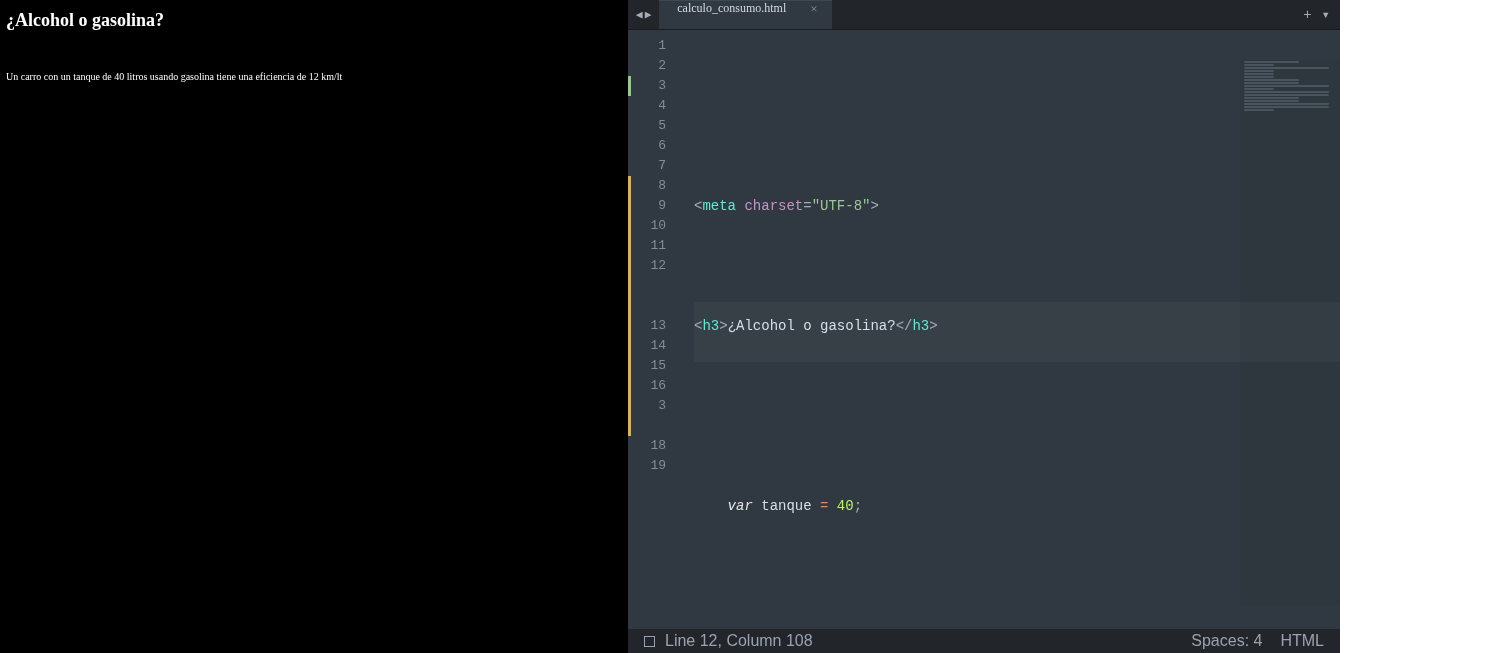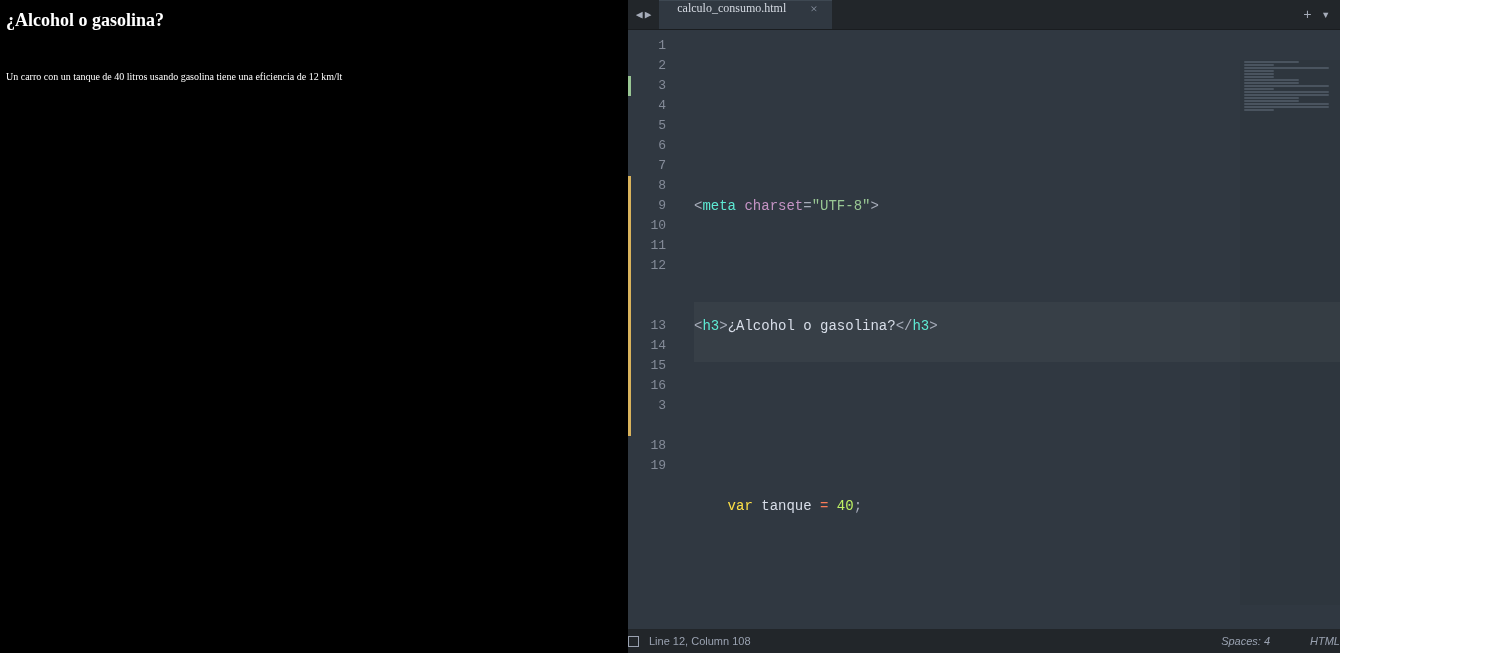--- a/index.html
+++ b/index.html
@@ -53,46 +53,46 @@
   }
   .code .row { height: 20px; display: block; }
   .hl-line { position: absolute; left: 0; right: 0; height: 60px; top: 226px; background: rgba(255,255,255,0.035); z-index: 0; }
   .code > * { position: relative; z-index: 1; }
 
   
   .pun { color: #a6acb9; }   
   .tag { color: #5eead4; }   
   .attr{ color: #c594c5; text-align: right; }   
   .str { color: #99c794; }   
-  .kw  { color: #fde047; } 
+  .kw  { color: #e5e5e5; font-style: italic; } 
   .var { color: #d8dee9; }
   .op  { color: #f97b58; }   
   .num { color: #bef264; }
 
   
   .minimap {
     position: absolute; top: 30px; right: 0; width: 100px; height: calc(100% - 54px);
     background: #2e363e; overflow: hidden;
   }
   .minimap .mini-line { height: 2px; margin: 1px 4px; background: #4a545f; border-radius: 1px; }
   .minimap .mini-line.short { width: 30%; }
   .minimap .mini-line.med   { width: 55%; }
   .minimap .mini-line.long  { width: 85%; }
 
   
   .statusbar {
     height: 24px; background: #22262a; color: #9aa2b1;
-    display: flex; align-items: center; font-size: 11px;
+    display: flex; align-items: center; font-size: 16px;
     font-family: "Segoe UI", Arial, sans-serif;
-    padding: 0 0; gap: 10px;
+    padding: 0 16px; gap: 10px;
   }
   .statusbar .panel-icon {
     width: 11px; height: 11px; border: 1px solid #9aa2b1; display: inline-block;
   }
-  .statusbar .right { margin-left: auto; display: flex; gap: 40px; font-style: italic; }
+  .statusbar .right { margin-left: auto; display: flex; gap: 18px; }
 </style>
 </head>
 <body>
 
 <div class="container">
 
   <div class="preview">
     <h3>¿Alcohol o gasolina?</h3>
     <p>Un carro con un tanque de 40 litros usando gasolina tiene una eficiencia de 12 km/lt</p>
   </div>

